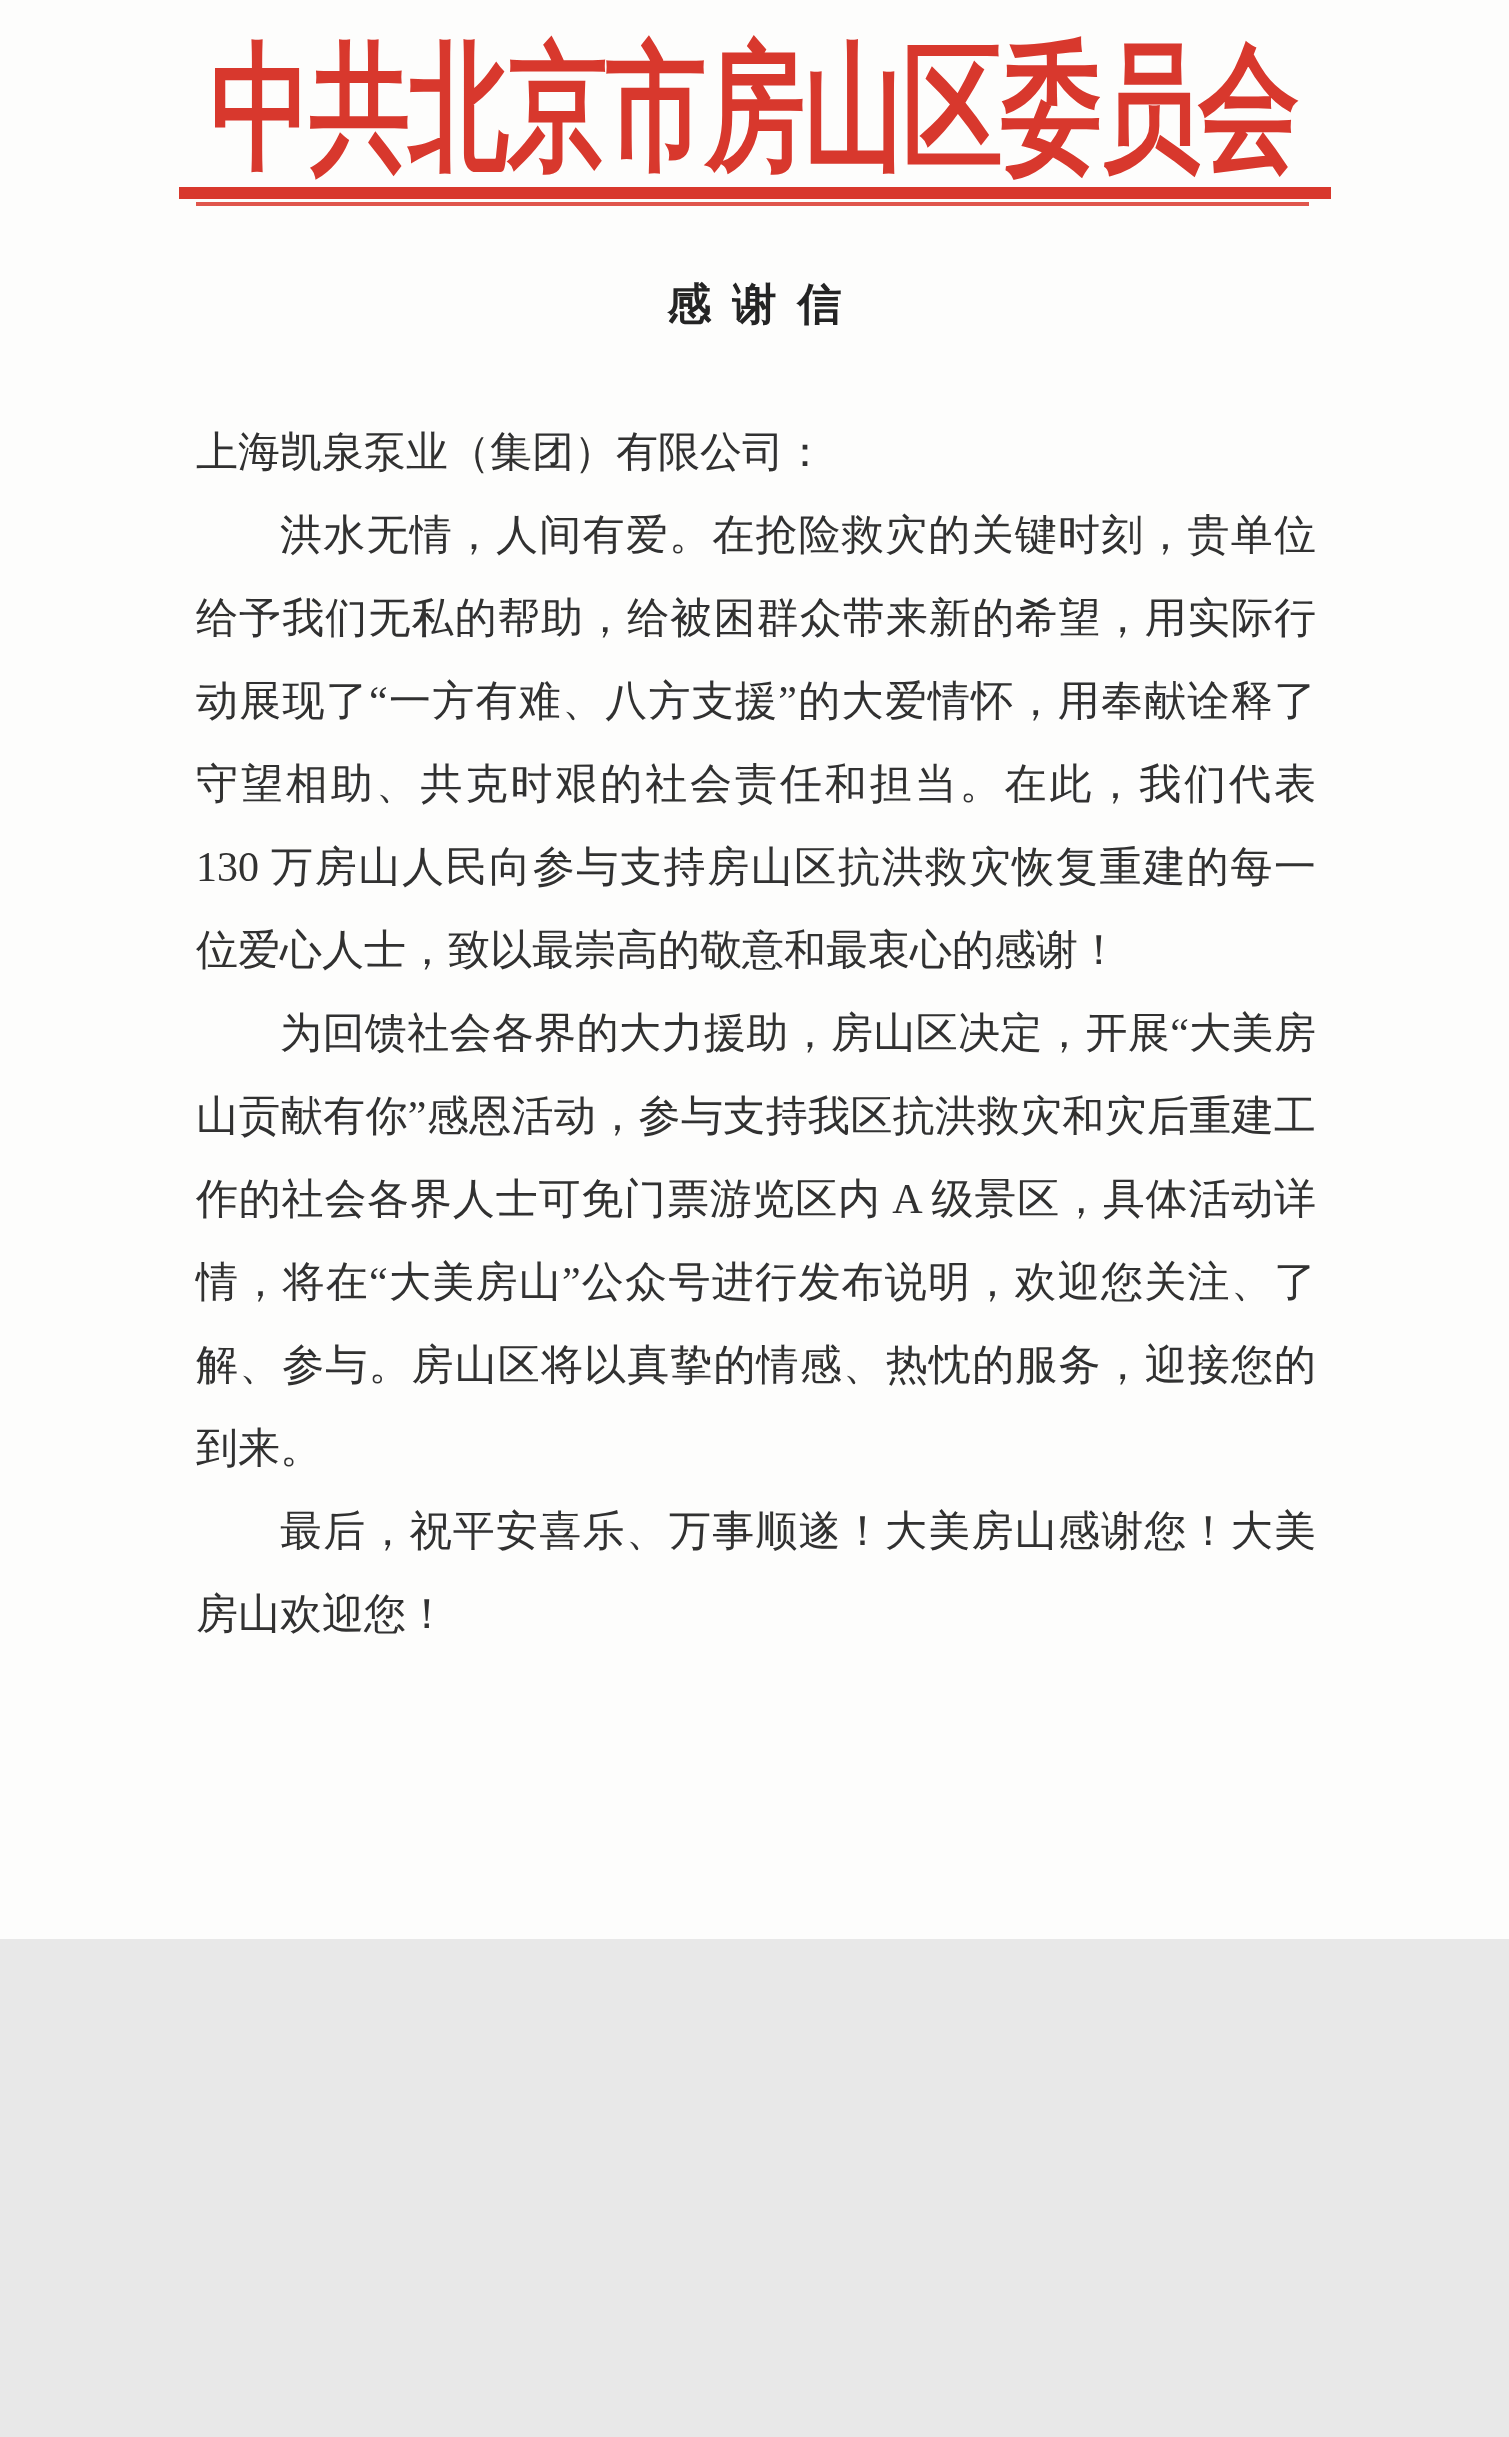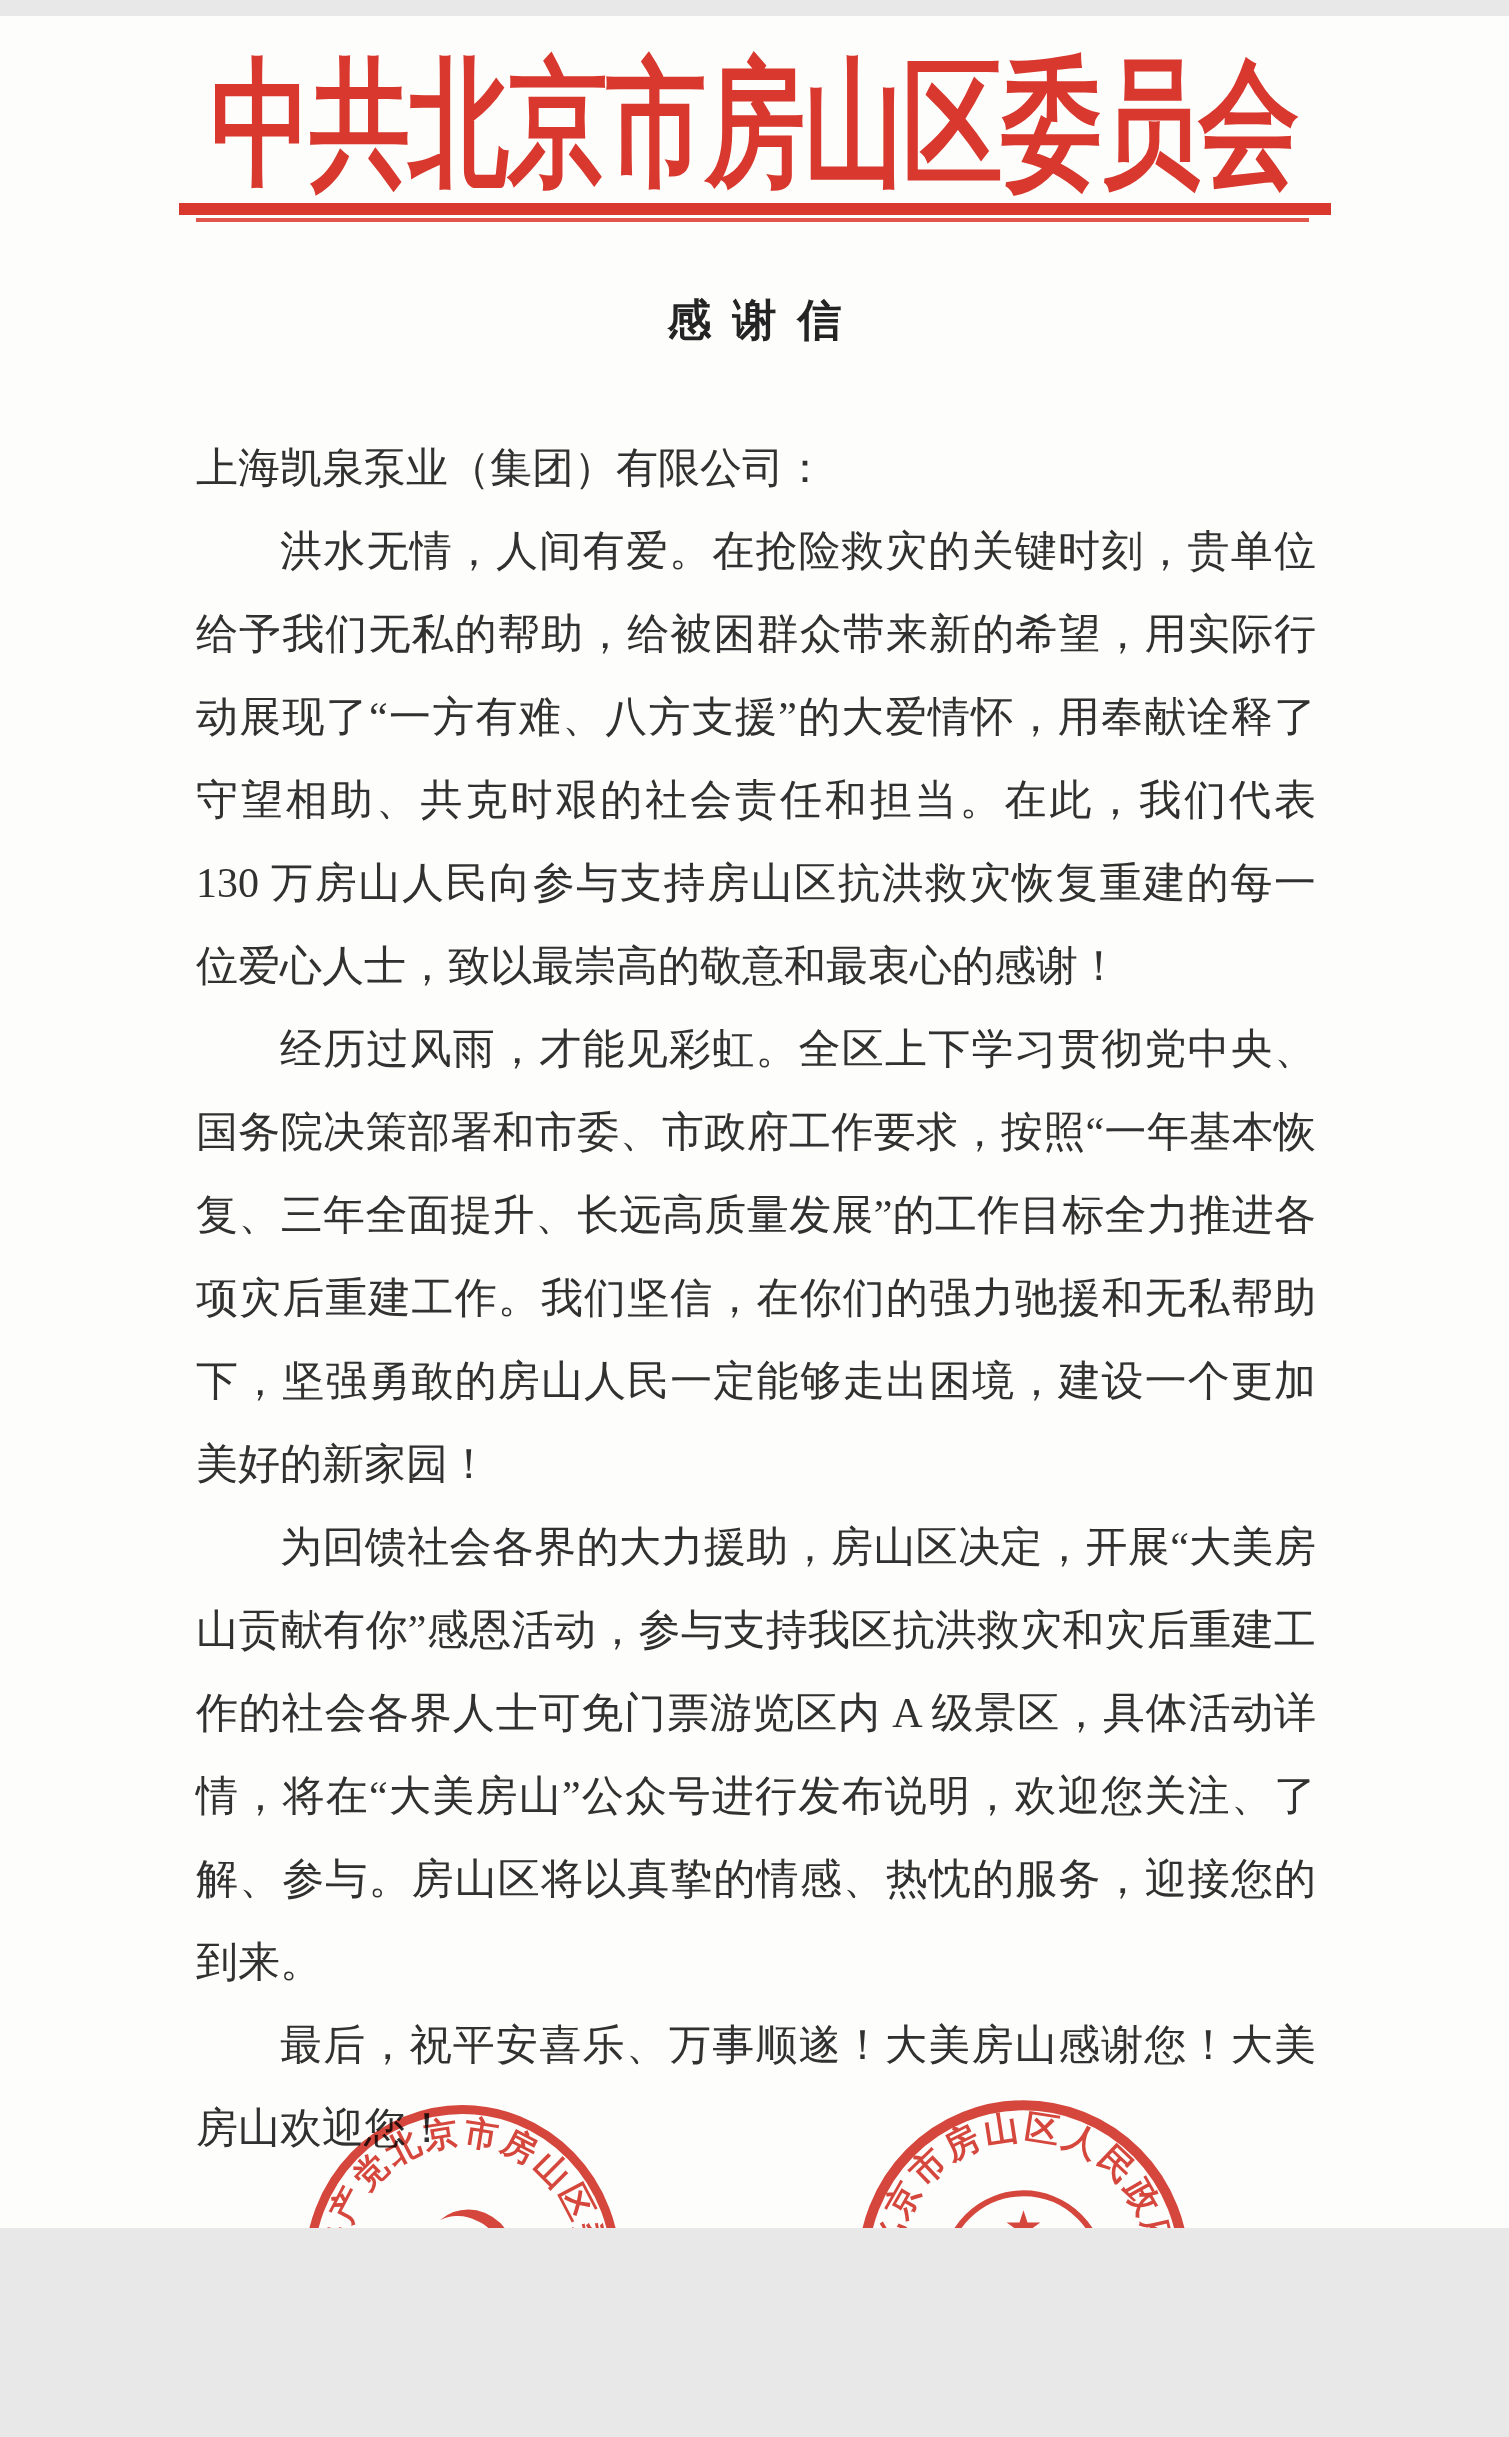--- a/index.html
+++ b/index.html
@@ -1,19 +1,19 @@
 <!DOCTYPE html>
 <html style="font-size:9.5px"><head>
 <meta charset="utf-8">
 <style>
   html,body{margin:0;padding:0;background:#e8e8e8;}
   .page{
     position:relative;
-    width:1509px;height:2212px;
-    margin:16px auto;
+    width:1509px;height:1939px;
+    margin:0 auto;
     background:#fdfdfc;
     overflow:hidden;
     font-family:"Liberation Serif","DejaVu Serif",serif;
   }
   
   .org-header{
     position:absolute;top:16.7px;left:0;width:100%;
     text-align:center;
     color:#d8382d;
     font-weight:bold;
@@ -74,21 +74,20 @@
     <span class="stretch">中共北京市房山区委员会</span>
   </div>
   <div class="head-rule"></div>
   <div class="head-rule-2"></div>
 
   <div class="letter-title">感谢信</div>
 
   <div class="body-block">
     <p class="salutation">上海凯泉泵业（集团）有限公司：</p>
     <p>洪水无情，人间有爱。在抢险救灾的关键时刻，贵单位给予我们无私的帮助，给被困群众带来新的希望，用实际行动展现了“一方有难、八方支援”的大爱情怀，用奉献诠释了守望相助、共克时艰的社会责任和担当。在此，我们代表 130 万房山人民向参与支持房山区抗洪救灾恢复重建的每一位爱心人士，致以最崇高的敬意和最衷心的感谢！</p>
-    <p>经历过风雨，才能见彩虹。全区上下学习贯彻党中央、国务院决策部署和市委、市政府工作要求，按照“一年基本恢复、三年全面提升、长远高质量发展”的工作目标全力推进各项灾后重建工作。我们坚信，在你们的强力驰援和无私帮助下，坚强勇敢的房山人民一定能够走出困境，建设一个更加美好的新家园！</p>
     <p>为回馈社会各界的大力援助，房山区决定，开展“大美房山贡献有你”感恩活动，参与支持我区抗洪救灾和灾后重建工作的社会各界人士可免门票游览区内 A 级景区，具体活动详情，将在“大美房山”公众号进行发布说明，欢迎您关注、了解、参与。房山区将以真挚的情感、热忱的服务，迎接您的到来。</p>
     <p>最后，祝平安喜乐、万事顺遂！大美房山感谢您！大美房山欢迎您！</p>
   </div>
 
   <div class="sig-name sig-party-name">中共北京市房山区委</div>
   <div class="sig-name sig-gov-name">北京市房山区人民政府</div>
   <div class="sig-date">2023 年 8 月 31 日</div>
 
   <div class="seal seal-party">
     <svg viewBox="0 0 560 575" width="333" height="342">

